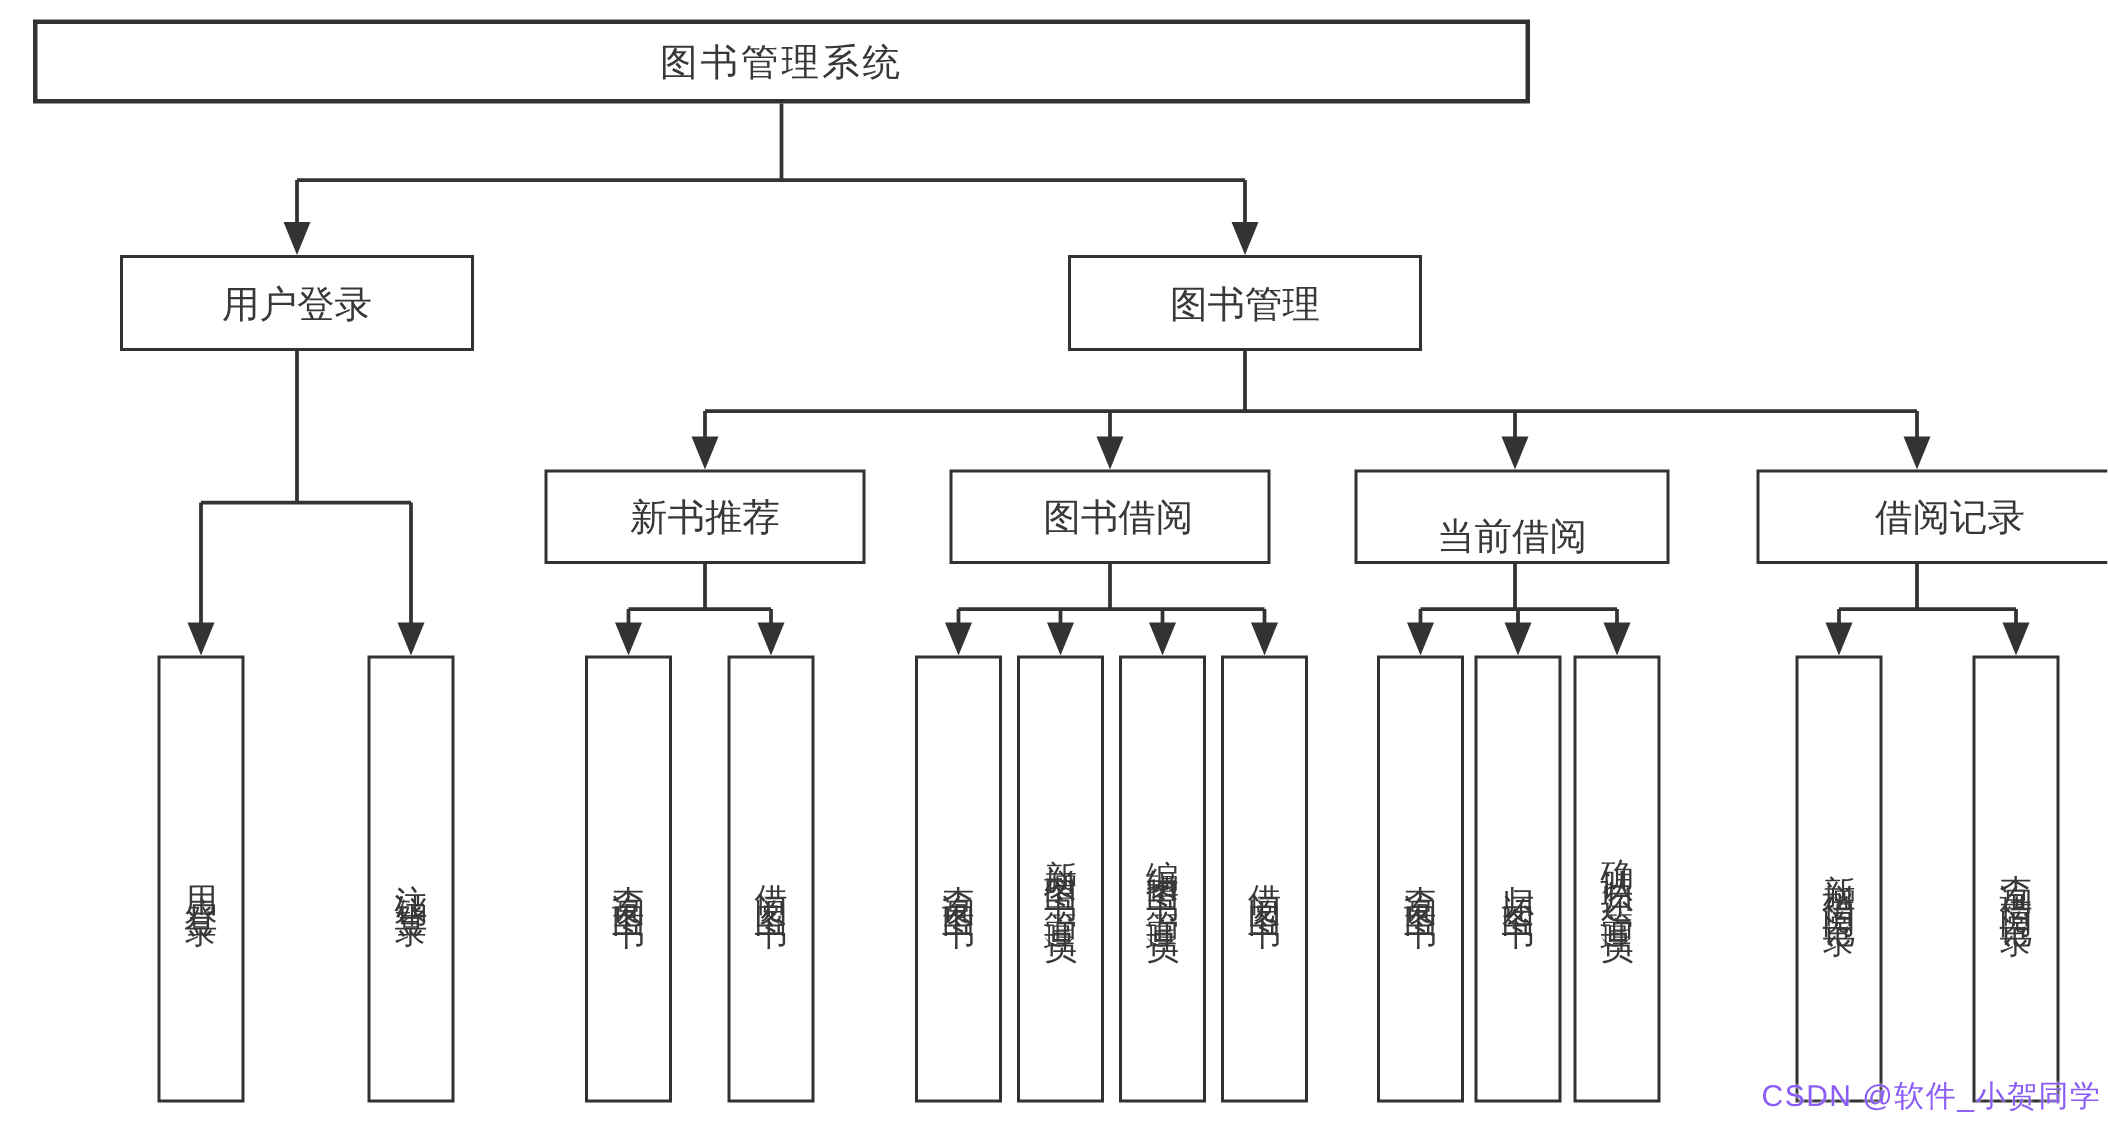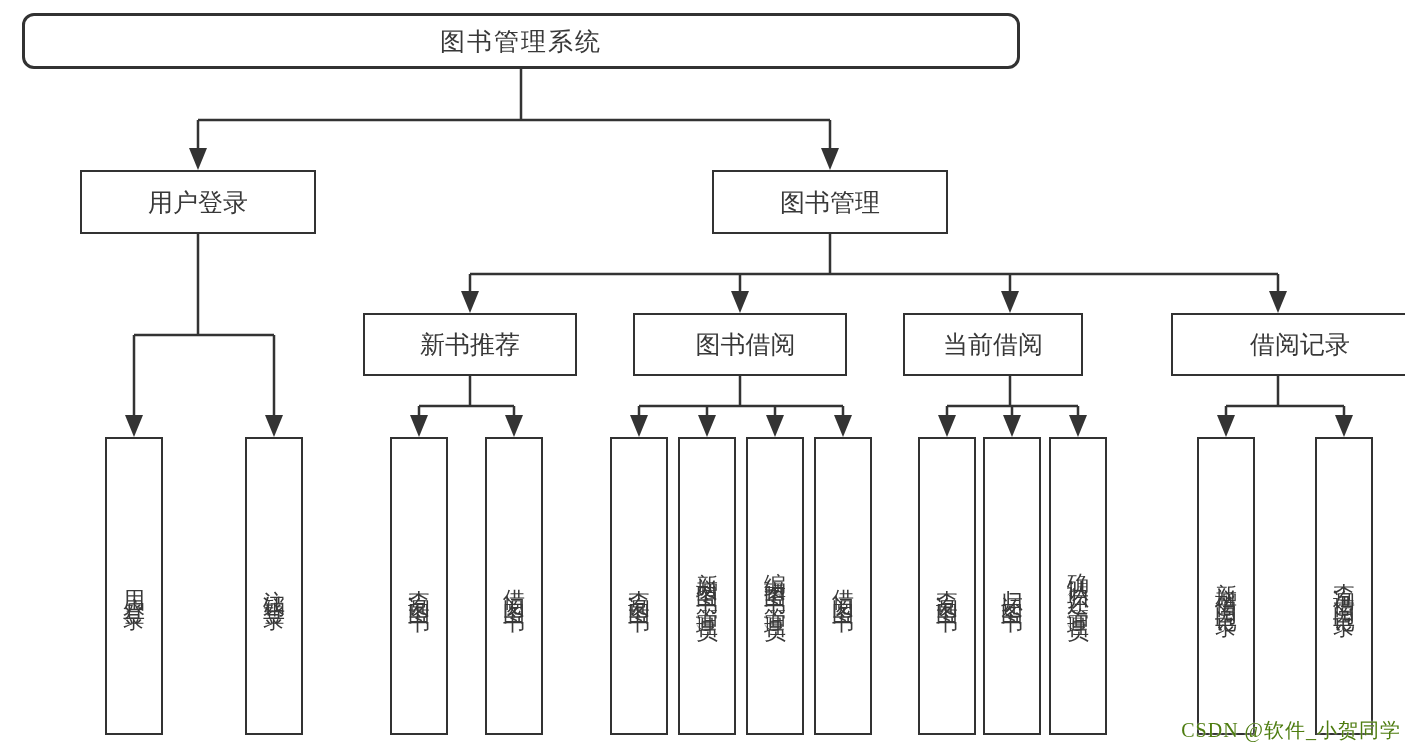--- a/index.html
+++ b/index.html
@@ -55,25 +55,24 @@
     text-orientation: mixed;
     letter-spacing: 7px;
     line-height: 1;
     white-space: nowrap;
   }
   .watermark {
     position: absolute;
     top: 717px;
     right: 4px;
     font-size: 20px;
-    color: #4d7c0f;
+    color: #8b5cf6;
     letter-spacing: 1px;
     text-shadow: 0 0 2px #ffffff;
     white-space: nowrap;
-    font-family: Liberation Serif, serif;
   }
 </style>
 </head>
 <body>
 
 <div class="canvas">
 
   <svg class="wires" width="1405" height="747" viewBox="0 0 1405 747">
     <g>
       <path d="M521 68 L521 120 M198 120 L830 120 M198 120 L198 150 M830 120 L830 150"></path>
@@ -110,38 +109,38 @@
       <polygon points="1003,415 1021,415 1012,437"></polygon>
       <polygon points="1069,415 1087,415 1078,437"></polygon>
     </g>
     <g>
       <path d="M1278 375 L1278 406 M1226 406 L1344 406 M1226 406 L1226 417 M1344 406 L1344 417"></path>
       <polygon points="1217,415 1235,415 1226,437"></polygon>
       <polygon points="1335,415 1353,415 1344,437"></polygon>
     </g>
   </svg>
 
-  <div class="box root" style="left:22px; top:13px; width:998px; height:56px;border-radius:12px;">
+  <div class="box root" style="left:22px; top:13px; width:998px; height:56px;">
     <span class="lbl">图书管理系统</span>
   </div>
 
   <div class="box hbox" style="left:80px; top:170px; width:236px; height:64px;">
     <span class="lbl">用户登录</span>
   </div>
   <div class="box hbox" style="left:363px; top:313px; width:214px; height:63px;">
     <span class="lbl">新书推荐</span>
   </div>
 
   <div class="box hbox" style="left:712px; top:170px; width:236px; height:64px;">
     <span class="lbl">图书管理</span>
   </div>
   <div class="box hbox" style="left:633px; top:313px; width:214px; height:63px;padding-left:11px;">
     <span class="lbl">图书借阅</span>
   </div>
-  <div class="box hbox" style="left:903px; top:313px; width:180px; height:63px;">
+  <div class="box hbox" style="left:903px; top:313px; width:210px; height:63px;align-items:flex-end;">
     <span class="lbl">当前借阅</span>
   </div>
   <div class="box hbox" style="left:1171px; top:313px; width:258px; height:63px;">
     <span class="lbl">借阅记录</span>
   </div>
 
   <div class="box vbox" style="left:105px; top:437px; width:58px; height:298px;">
     <span class="vtext">用户登录</span>
   </div>
   <div class="box vbox" style="left:245px; top:437px; width:58px; height:298px;">

